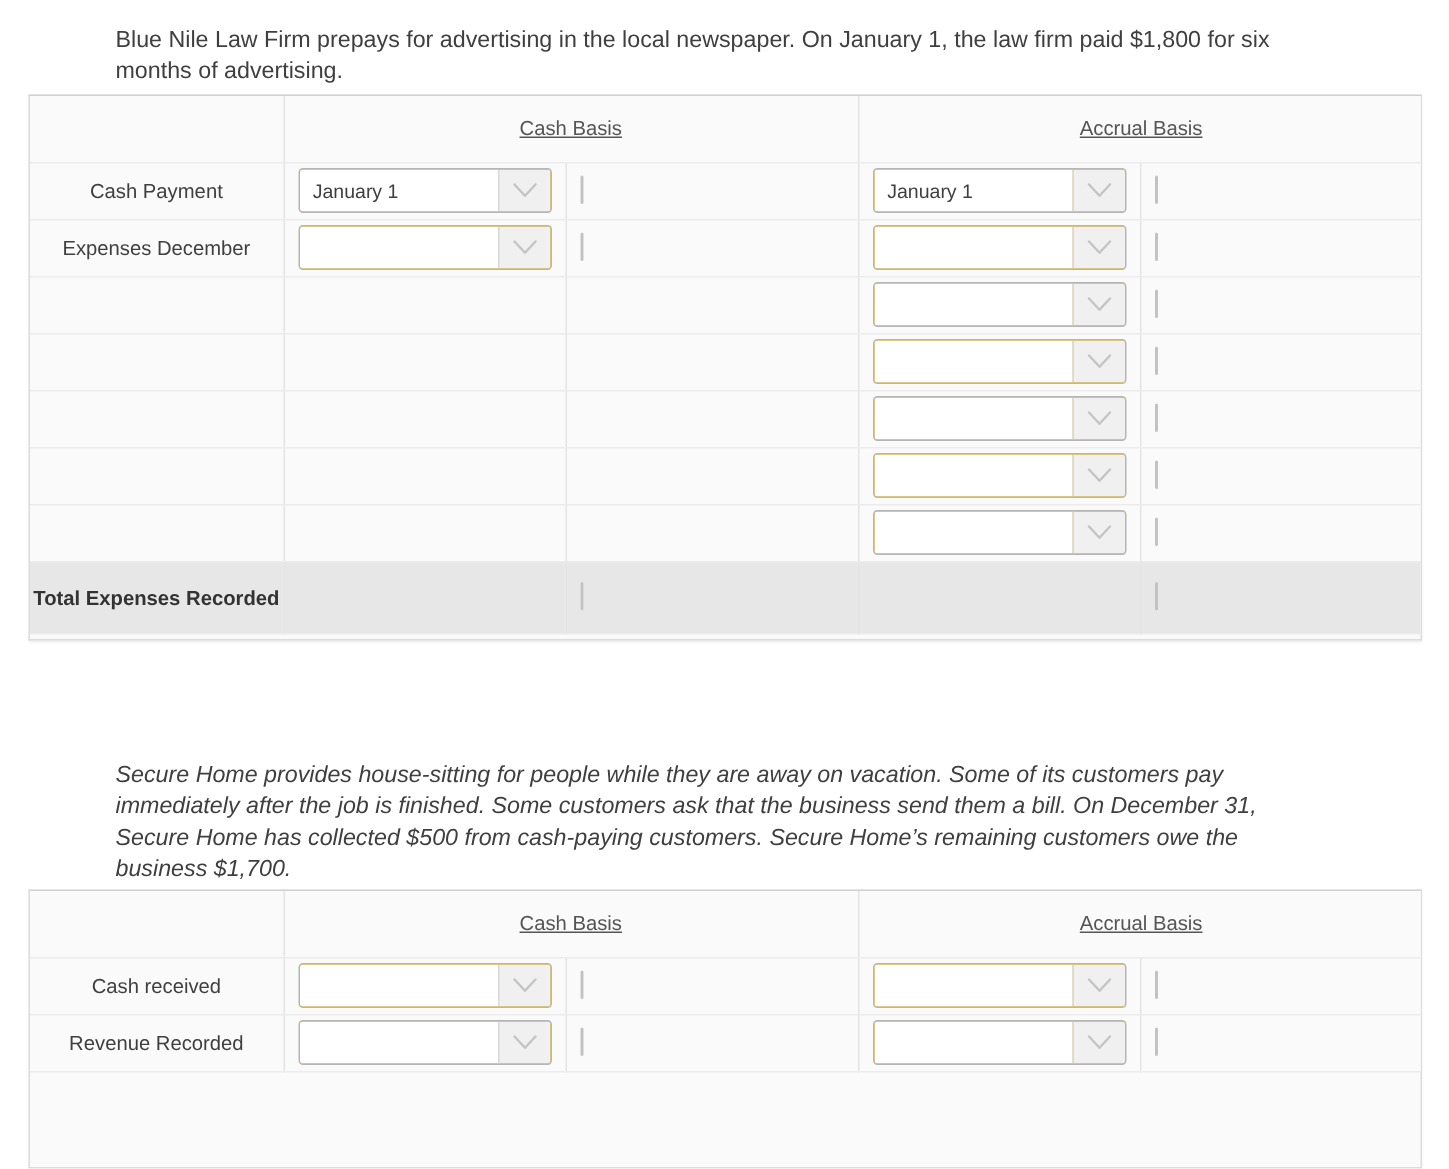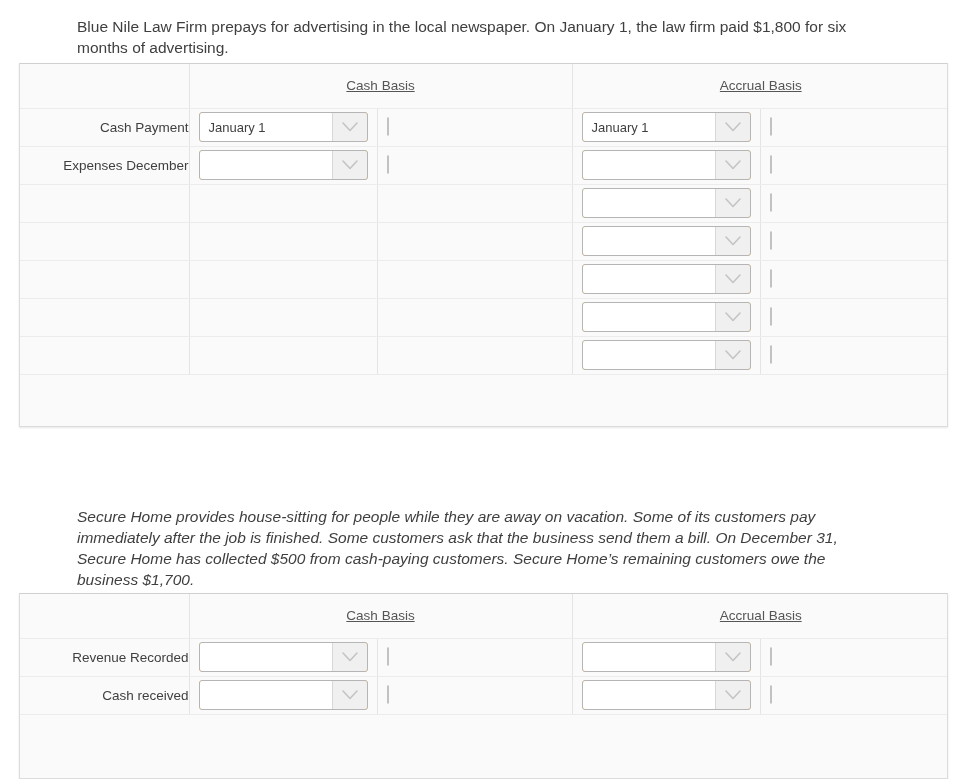--- a/index.html
+++ b/index.html
@@ -91,21 +91,21 @@
     text-decoration: underline;
   }
   th.spacer-head { border-right: 1px solid #e4e4e4; }
   th.basis-head { }
 
   
   td.rowlab {
     font-size: 13.5px;
     color: #3f3f3f;
     padding-left: 12px;
-    text-align: right;
+    text-align: center;
   }
   td.rowlab.total {
     font-weight: bold;
     font-size: 13.5px;
     color: #333;
   }
 
   
   tr.datarow td { height: 38px; }
   tr.blankrow td { height: 38px; }
@@ -364,20 +364,31 @@
                       <path d="M2 2 L9 9.5 L16 2" fill="none" stroke="#c4c4c4" stroke-width="1.6" stroke-linecap="round" stroke-linejoin="round"></path>
                     </svg>
                   </span>
                 </span>
               </span>
             </td>
             <td>
               <span class="cellpad"><span class="txt"></span></span>
             </td>
           </tr>
+          <tr class="totalrow">
+            <td class="rowlab total">Total Expenses Recorded</td>
+            <td></td>
+            <td>
+              <span class="totalwrap"><span class="rule-top"></span><span class="txt"></span><span class="rule-bot"></span></span>
+            </td>
+            <td></td>
+            <td>
+              <span class="totalwrap"><span class="rule-top"></span><span class="txt"></span><span class="rule-bot"></span></span>
+            </td>
+          </tr>
         </tbody>
     </table>
   </div>
 
   <p class="prompt prompt-2">Secure Home provides house-sitting for people while they are away on vacation. Some of its customers pay immediately after the job is finished. Some customers ask that the business send them a bill. On December 31, Secure Home has collected $500 from cash-paying customers. Secure Home’s remaining customers owe the business $1,700.</p>
 
   <div class="grid grid-2">
     <table class="bt">
       <colgroup>
         <col class="c-label">
@@ -388,54 +399,54 @@
       </colgroup>
       <thead>
         <tr>
           <th class="spacer-head"></th>
           <th class="basis-head" colspan="2">Cash Basis</th>
           <th class="basis-head" colspan="2">Accrual Basis</th>
         </tr>
       </thead>
       <tbody id="body-1">
           <tr class="datarow">
+            <td class="rowlab">Cash received</td>
+            <td>
+              <span class="cellpad">
+                <span class="sel">
+                  <span class="sel-val"></span>
+                  <span class="sel-btn">
+                    <svg width="18" height="12" viewBox="0 0 18 12" aria-hidden="true">
+                      <path d="M2 2 L9 9.5 L16 2" fill="none" stroke="#c4c4c4" stroke-width="1.6" stroke-linecap="round" stroke-linejoin="round"></path>
+                    </svg>
+                  </span>
+                </span>
+              </span>
+            </td>
+            <td>
+              <span class="cellpad"><span class="txt"></span></span>
+            </td>
+            <td>
+              <span class="cellpad">
+                <span class="sel">
+                  <span class="sel-val"></span>
+                  <span class="sel-btn">
+                    <svg width="18" height="12" viewBox="0 0 18 12" aria-hidden="true">
+                      <path d="M2 2 L9 9.5 L16 2" fill="none" stroke="#c4c4c4" stroke-width="1.6" stroke-linecap="round" stroke-linejoin="round"></path>
+                    </svg>
+                  </span>
+                </span>
+              </span>
+            </td>
+            <td>
+              <span class="cellpad"><span class="txt"></span></span>
+            </td>
+          </tr>
+          <tr class="datarow">
             <td class="rowlab">Revenue Recorded</td>
-            <td>
-              <span class="cellpad">
-                <span class="sel">
-                  <span class="sel-val"></span>
-                  <span class="sel-btn">
-                    <svg width="18" height="12" viewBox="0 0 18 12" aria-hidden="true">
-                      <path d="M2 2 L9 9.5 L16 2" fill="none" stroke="#c4c4c4" stroke-width="1.6" stroke-linecap="round" stroke-linejoin="round"></path>
-                    </svg>
-                  </span>
-                </span>
-              </span>
-            </td>
-            <td>
-              <span class="cellpad"><span class="txt"></span></span>
-            </td>
-            <td>
-              <span class="cellpad">
-                <span class="sel">
-                  <span class="sel-val"></span>
-                  <span class="sel-btn">
-                    <svg width="18" height="12" viewBox="0 0 18 12" aria-hidden="true">
-                      <path d="M2 2 L9 9.5 L16 2" fill="none" stroke="#c4c4c4" stroke-width="1.6" stroke-linecap="round" stroke-linejoin="round"></path>
-                    </svg>
-                  </span>
-                </span>
-              </span>
-            </td>
-            <td>
-              <span class="cellpad"><span class="txt"></span></span>
-            </td>
-          </tr>
-          <tr class="datarow">
-            <td class="rowlab">Cash received</td>
             <td>
               <span class="cellpad">
                 <span class="sel">
                   <span class="sel-val"></span>
                   <span class="sel-btn">
                     <svg width="18" height="12" viewBox="0 0 18 12" aria-hidden="true">
                       <path d="M2 2 L9 9.5 L16 2" fill="none" stroke="#c4c4c4" stroke-width="1.6" stroke-linecap="round" stroke-linejoin="round"></path>
                     </svg>
                   </span>
                 </span>

